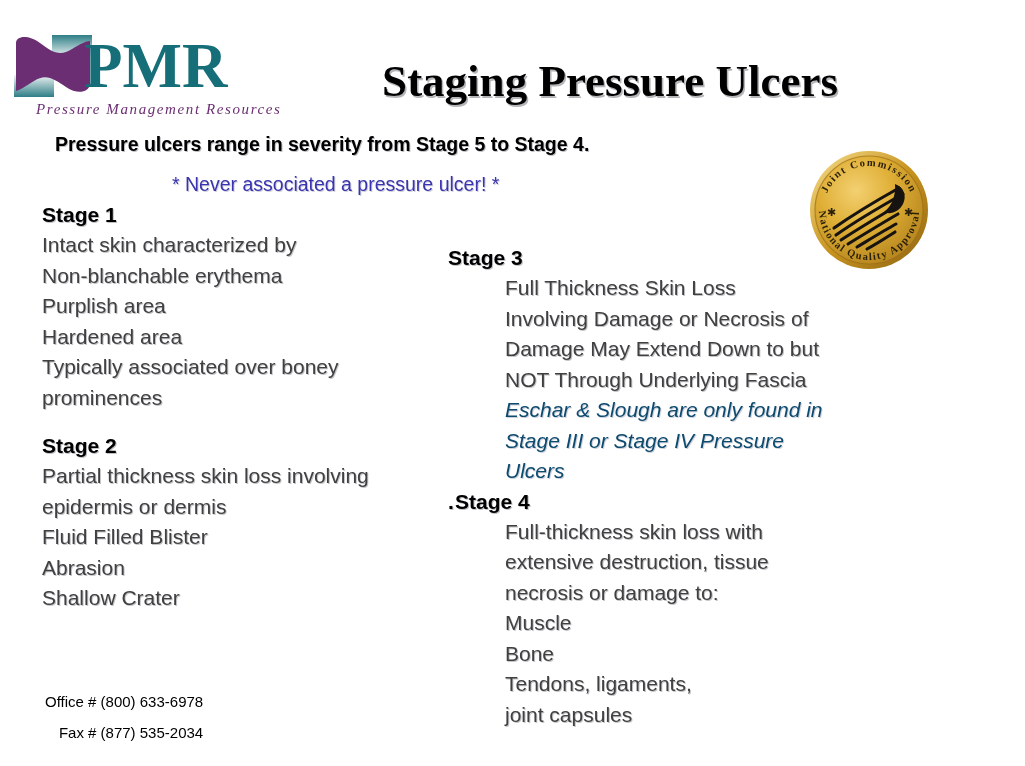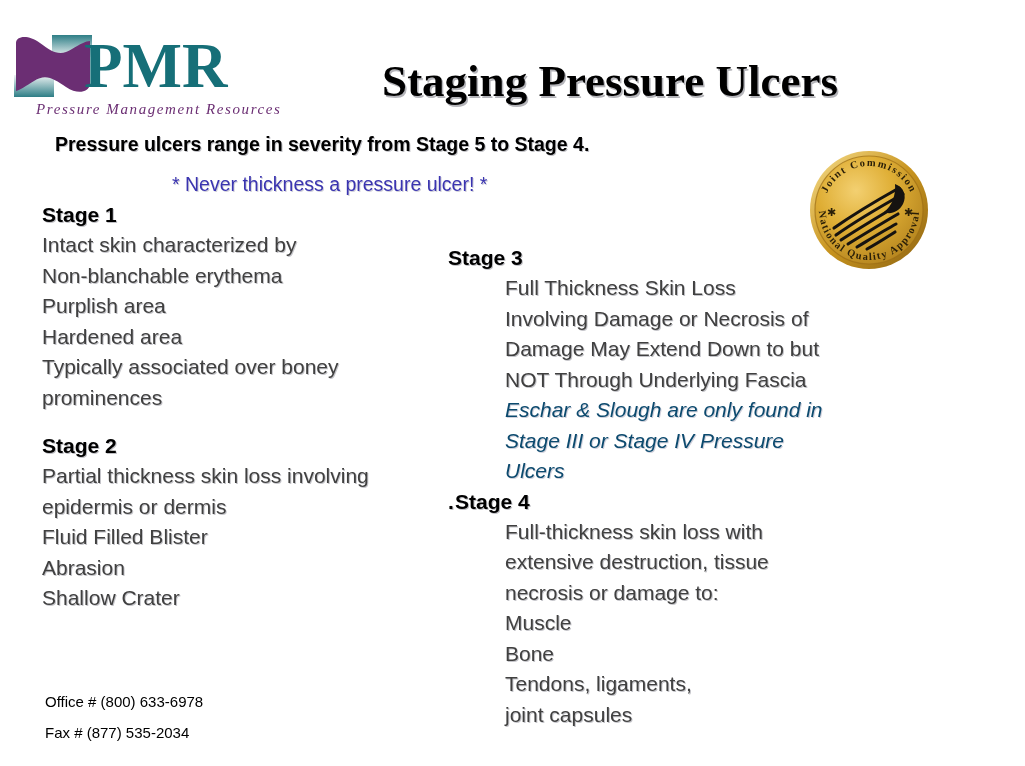--- a/index.html
+++ b/index.html
@@ -137,20 +137,21 @@
     width: 7px;
     font-size: 21px;
     color: #000000;
   }
 
   
   #contact {
     position: absolute;
     left: 45px;
     top: 686px;
+    text-align: right;
   }
   .contact-line {
     font-size: 15px;
     line-height: 31px;
     color: #000000;
     white-space: nowrap;
   }
 </style>
 </head>
 <body>
@@ -176,21 +177,21 @@
                  L76,50 C74,57 64,60 52,52 C40,44 32,38 20,46 C12,51 6,55 2,56 Z" fill="#6B2E73"></path>
       </svg>
     </div>
     <div id="logo-wordmark">PMR</div>
     <div id="logo-tagline">Pressure Management Resources</div>
   </div>
 
   <div id="title">Staging Pressure Ulcers</div>
 
   <div id="subtitle-1">Pressure ulcers range in severity from Stage 5 to Stage 4.</div>
-  <div id="subtitle-2">* Never thickness a pressure ulcer! *</div>
+  <div id="subtitle-2">* Never associated a pressure ulcer! *</div>
 
   <div id="seal">
     <svg width="138" height="138" viewBox="0 0 138 138" xmlns="http://www.w3.org/2000/svg">
       <defs>
         <radialGradient id="goldFace" cx="38%" cy="32%" r="78%">
           <stop offset="0%" stop-color="#F3D071"></stop>
           <stop offset="45%" stop-color="#DFAE35"></stop>
           <stop offset="100%" stop-color="#B0801C"></stop>
         </radialGradient>
         <linearGradient id="goldRim" x1="0" y1="0" x2="1" y2="1">

